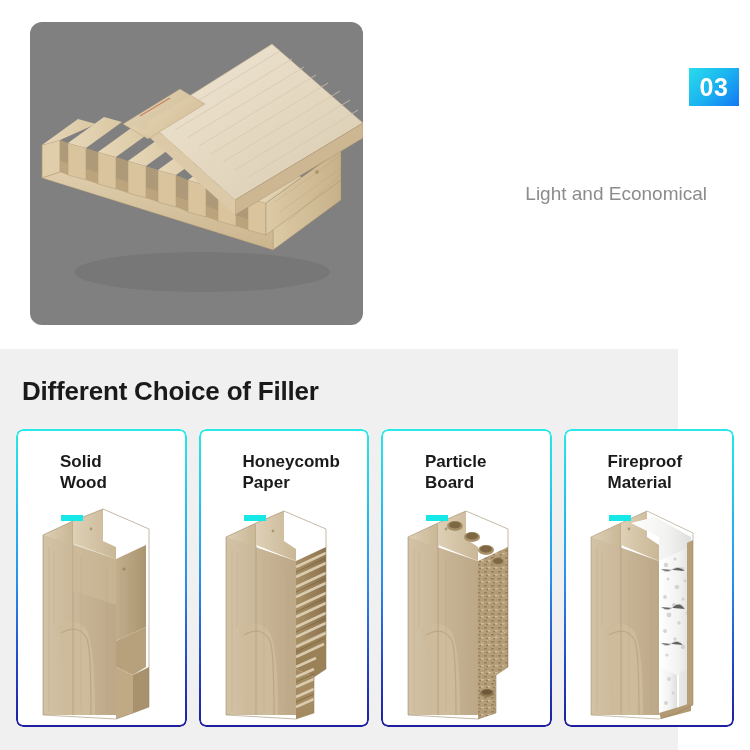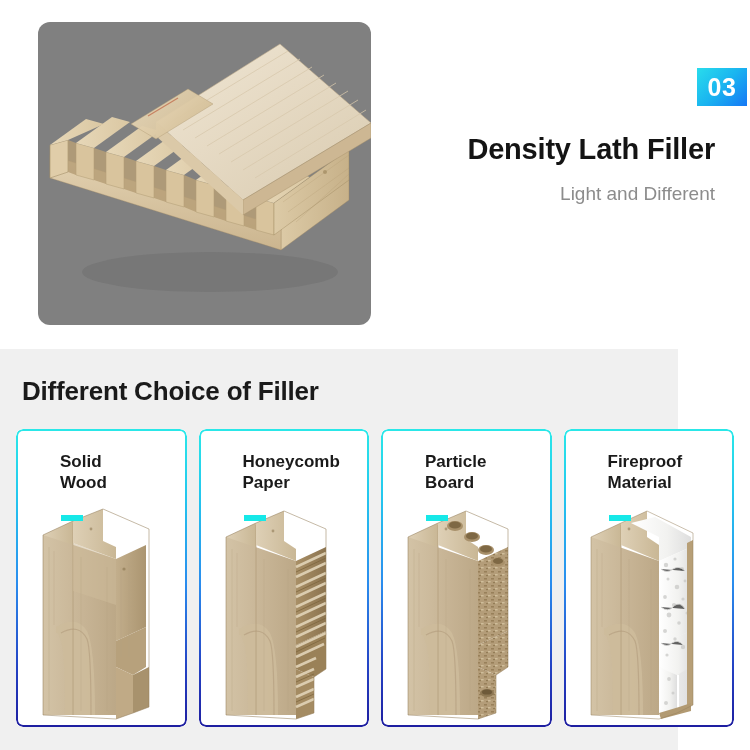--- a/index.html
+++ b/index.html
@@ -15,21 +15,21 @@
   }
   .page {
     position: relative;
     width: 750px;
     height: 750px;
   }
 
   
   .hero-section {
     position: absolute;
-    left: 16px; top: 0;
+    left: 8px; top: 0;
     width: 718px;
     height: 349px;
     background: #ffffff;
   }
   .hero-image-frame {
     position: absolute;
     left: 22px; top: 22px;
     width: 333px;
     height: 303px;
     background: #808080;
@@ -280,23 +280,22 @@
           <path d="M93 102 L150 67 L175 82 L118 117 Z" fill="url(#topFaceG2)" opacity="0.95"></path>
           <path d="M93 102 L150 67 L175 82 L118 117 Z" fill="none" stroke="#b09a73" stroke-width="0.6" opacity="0.7"></path>
 
           <line x1="110" y1="94" x2="140" y2="76" stroke="#c06a4a" stroke-width="1.2" opacity="0.75"></line>
         </svg>
       </div>
     </div>
 
     <div class="badge-number">03</div>
 
-    <div class="hero-title">Density Lath Filler</div>
-
-    <div class="hero-subtitle">Light and Different</div>
+
+    <div class="hero-subtitle">Light and Economical</div>
   </div>
 
   <div class="filler-section">
 
     <div class="section-heading">Different Choice of Filler</div>
 
     <div class="cards-row">
 
       <div class="filler-card">
         <div class="card-title">Solid

